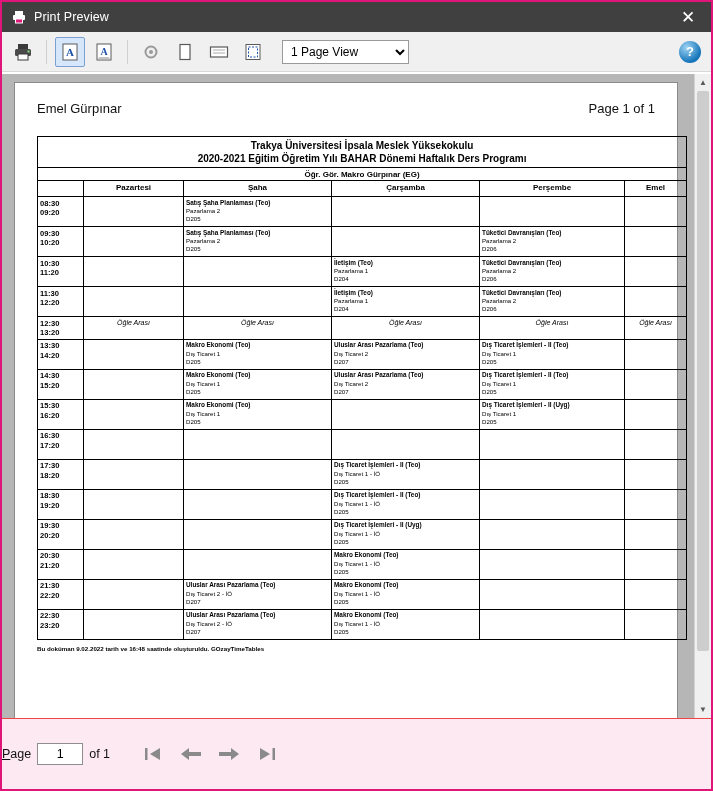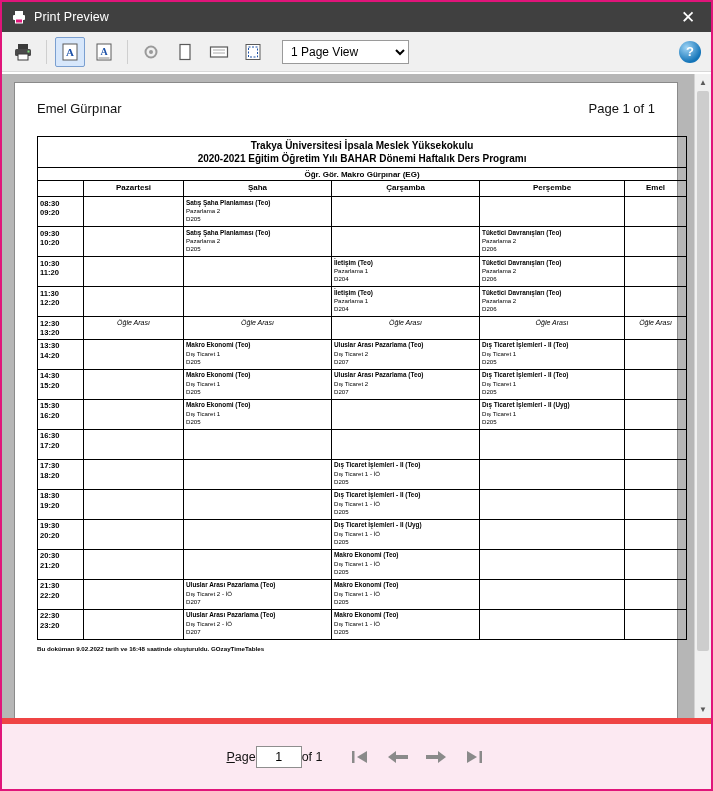--- a/index.html
+++ b/index.html
@@ -139,24 +139,25 @@
     background: #cdcdcd;
     border-radius: 2px;
     cursor: pointer;
   }
   
   .bottombar {
     position: absolute;
     left: 0; right: 0; bottom: 0;
     height: 71px;
     background: #fce9f2;
-    border-top: 6px solid #ef4444;
+    border-top: 1px solid #ef4444;
     display: flex;
     align-items: center;
-    justify-content: center;
+    justify-content: flex-start;
+    gap: 6px;
   }
   .bottombar .lbl { font-size: 12.5px; color: #111; }
   .bottombar .lbl u { text-decoration: underline; }
   .pageinput {
     width: 46px; height: 22px;
     border: 1px solid #8e8e8e;
     background: #ffffff;
     font-size: 12.5px;
     text-align: center;
     font-family: "Liberation Sans", sans-serif;

